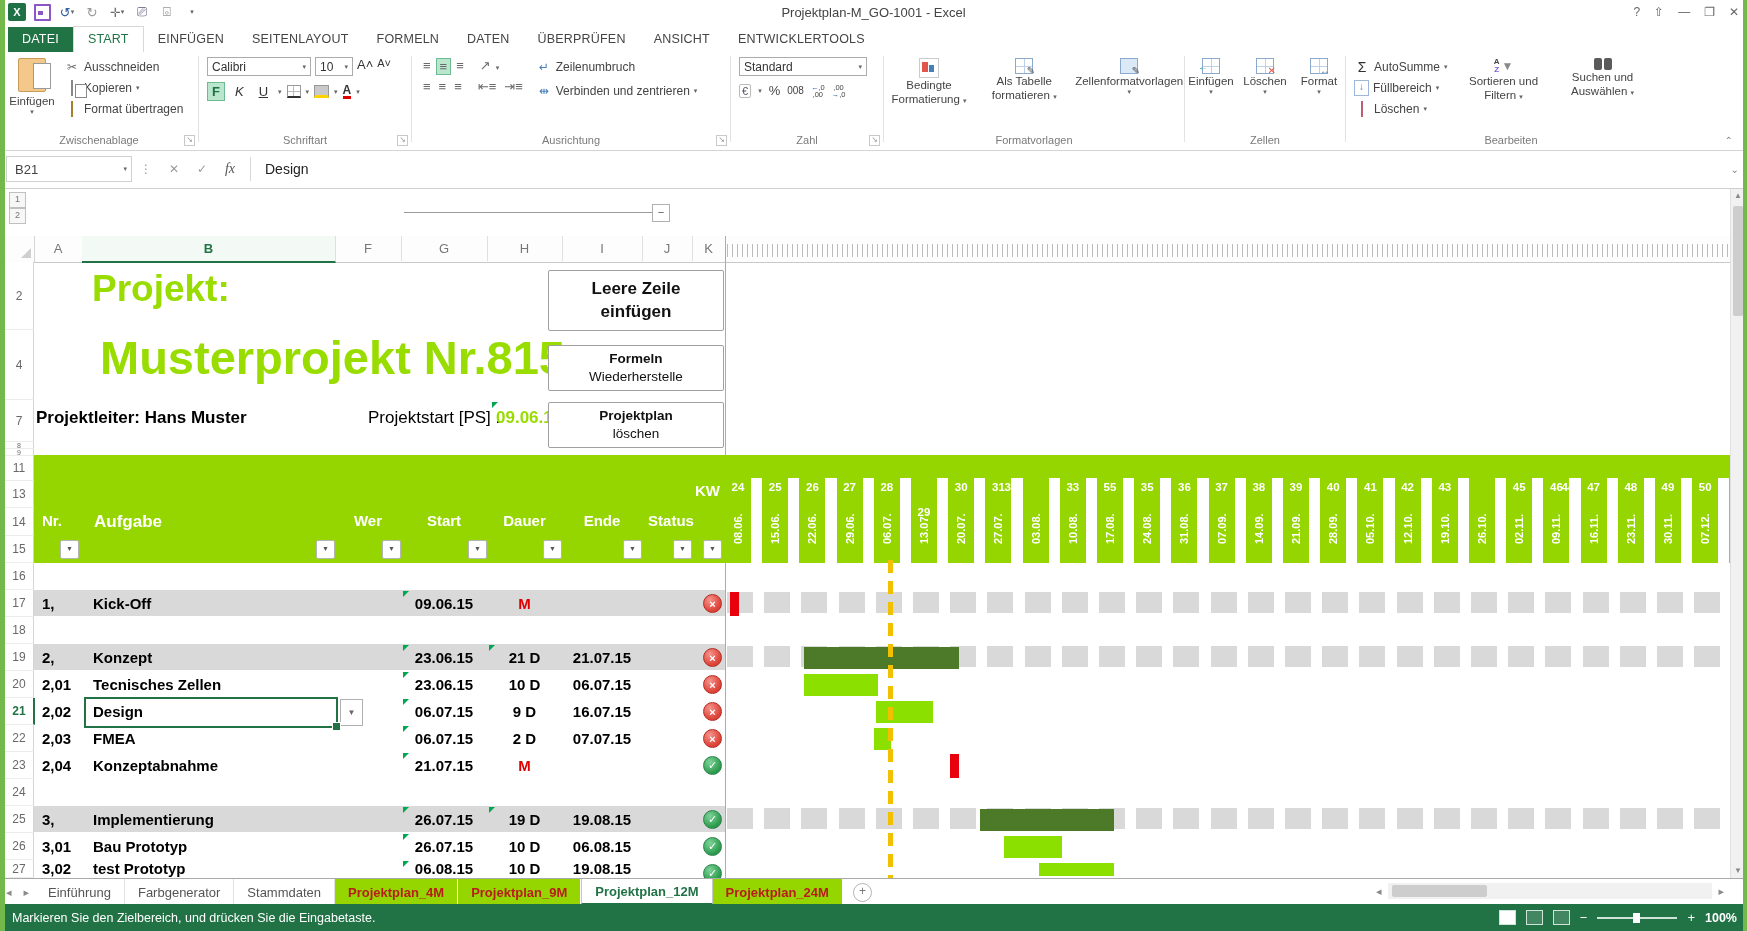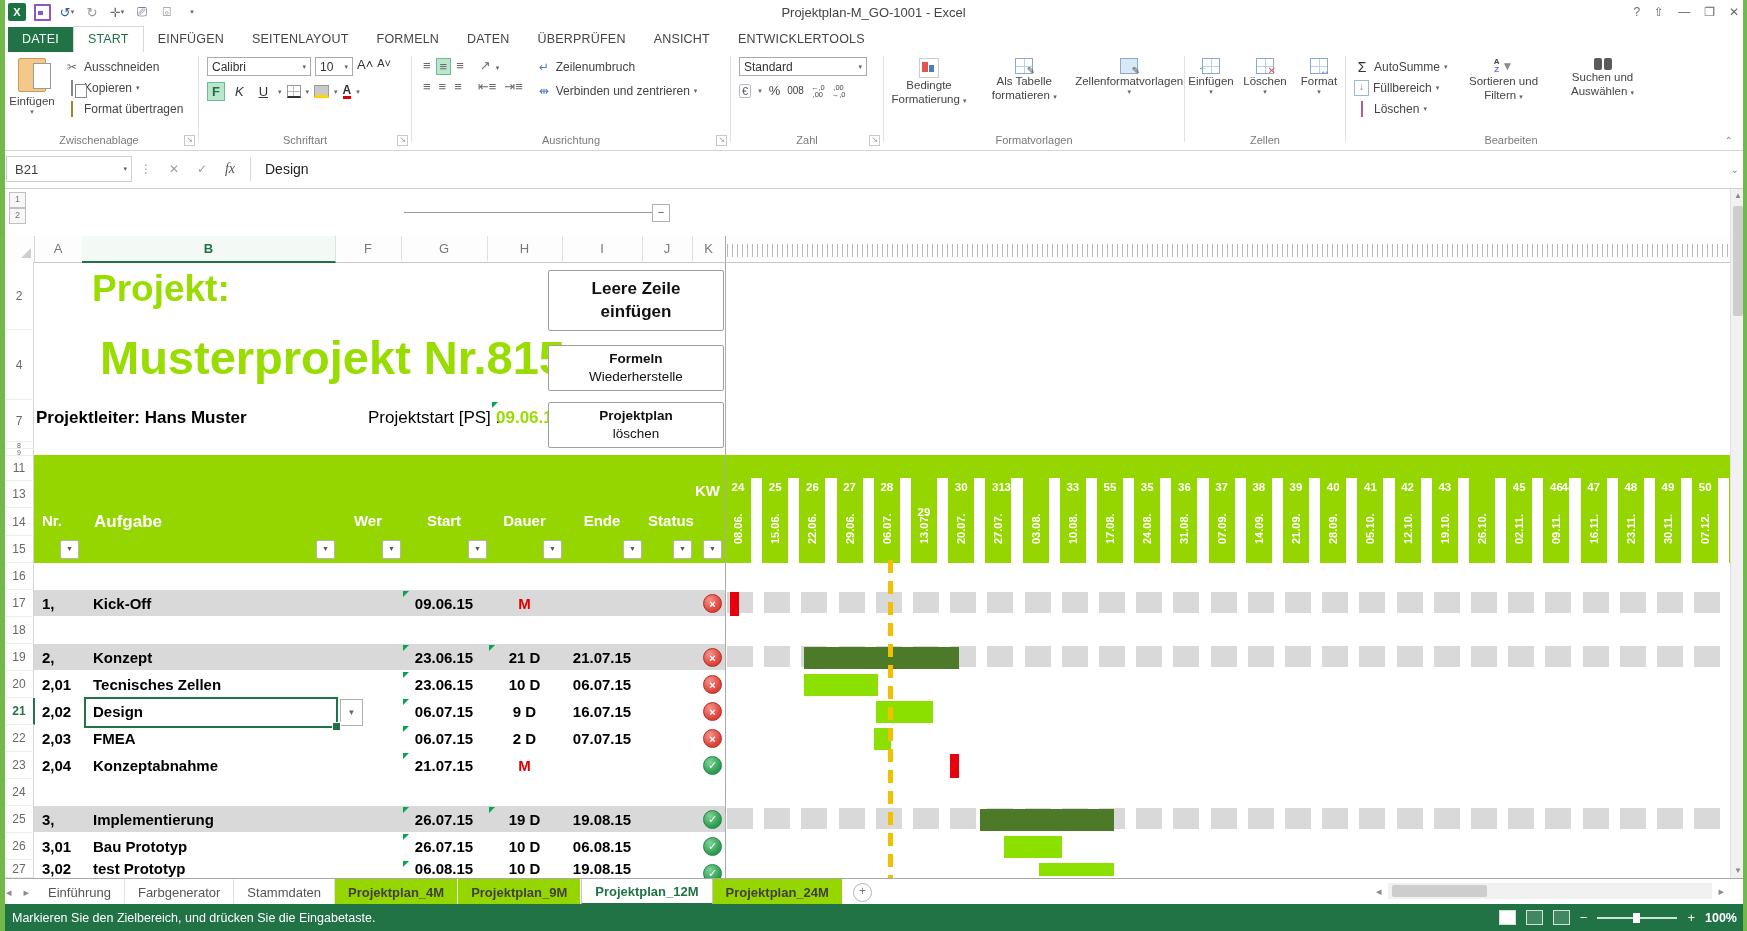--- a/index.html
+++ b/index.html
@@ -114,21 +114,21 @@
   #selDrop{left:340px;top:699px;width:21px;height:25px;background:#fff;border:1px solid #b0b0b0;color:#666;font-size:8px;
      display:flex;align-items:center;justify-content:center;z-index:5;}
   
   #vscroll{left:1730px;top:188px;width:14px;height:690px;background:#f1f1f1;border-left:1px solid #e0e0e0;z-index:8;}
   .sbarrow{position:absolute;left:0;width:14px;height:15px;color:#8a8a8a;font-size:8px;text-align:center;line-height:15px;}
   #vthumb{position:absolute;left:2px;top:18px;width:10px;height:110px;background:#cdcdcd;border-radius:2px;}
   
   #tabbar{left:0;top:878px;width:100%;height:26px;background:#fff;border-top:1px solid #a9a9a9;display:flex;align-items:stretch;z-index:20;}
   .navarr{color:#8a8a8a;font-size:11px;padding:0 6px;display:flex;align-items:center;}
   .stab{padding:0 13px;display:flex;align-items:center;font-size:13px;color:#555;border-right:1px solid #e2e2e2;}
-  .stab.green{background:#96d600;color:#404040;font-weight:bold;border-right:1px solid #fff;}
+  .stab.green{background:#96d600;color:#b91c1c;font-weight:bold;border-right:1px solid #fff;}
   .stab.active{background:#fff;color:#217346;font-weight:bold;border:1px solid #c6c6c6;border-top:none;border-bottom:2px solid #217346;}
   #addSheet{width:17px;height:17px;border:1px solid #b5b5b5;border-radius:50%;color:#777;font-size:12px;line-height:15px;
      text-align:center;align-self:center;margin-left:10px;}
   #hscroll{position:absolute;right:17px;top:879px;width:360px;height:24px;display:flex;align-items:center;z-index:21;}
   #htrack{flex:1;height:16px;background:#f1f1f1;position:relative;}
   #hthumb{position:absolute;left:4px;top:2px;width:95px;height:12px;background:#cdcdcd;border-radius:2px;}
   
   #statusbar{left:0;top:904px;width:100%;height:27px;background:#217346;color:#fff;display:flex;align-items:center;z-index:30;}
   #sbmsg{margin-left:12px;font-size:12.5px;}
   #sbright{position:absolute;right:10px;display:flex;align-items:center;gap:10px;}

